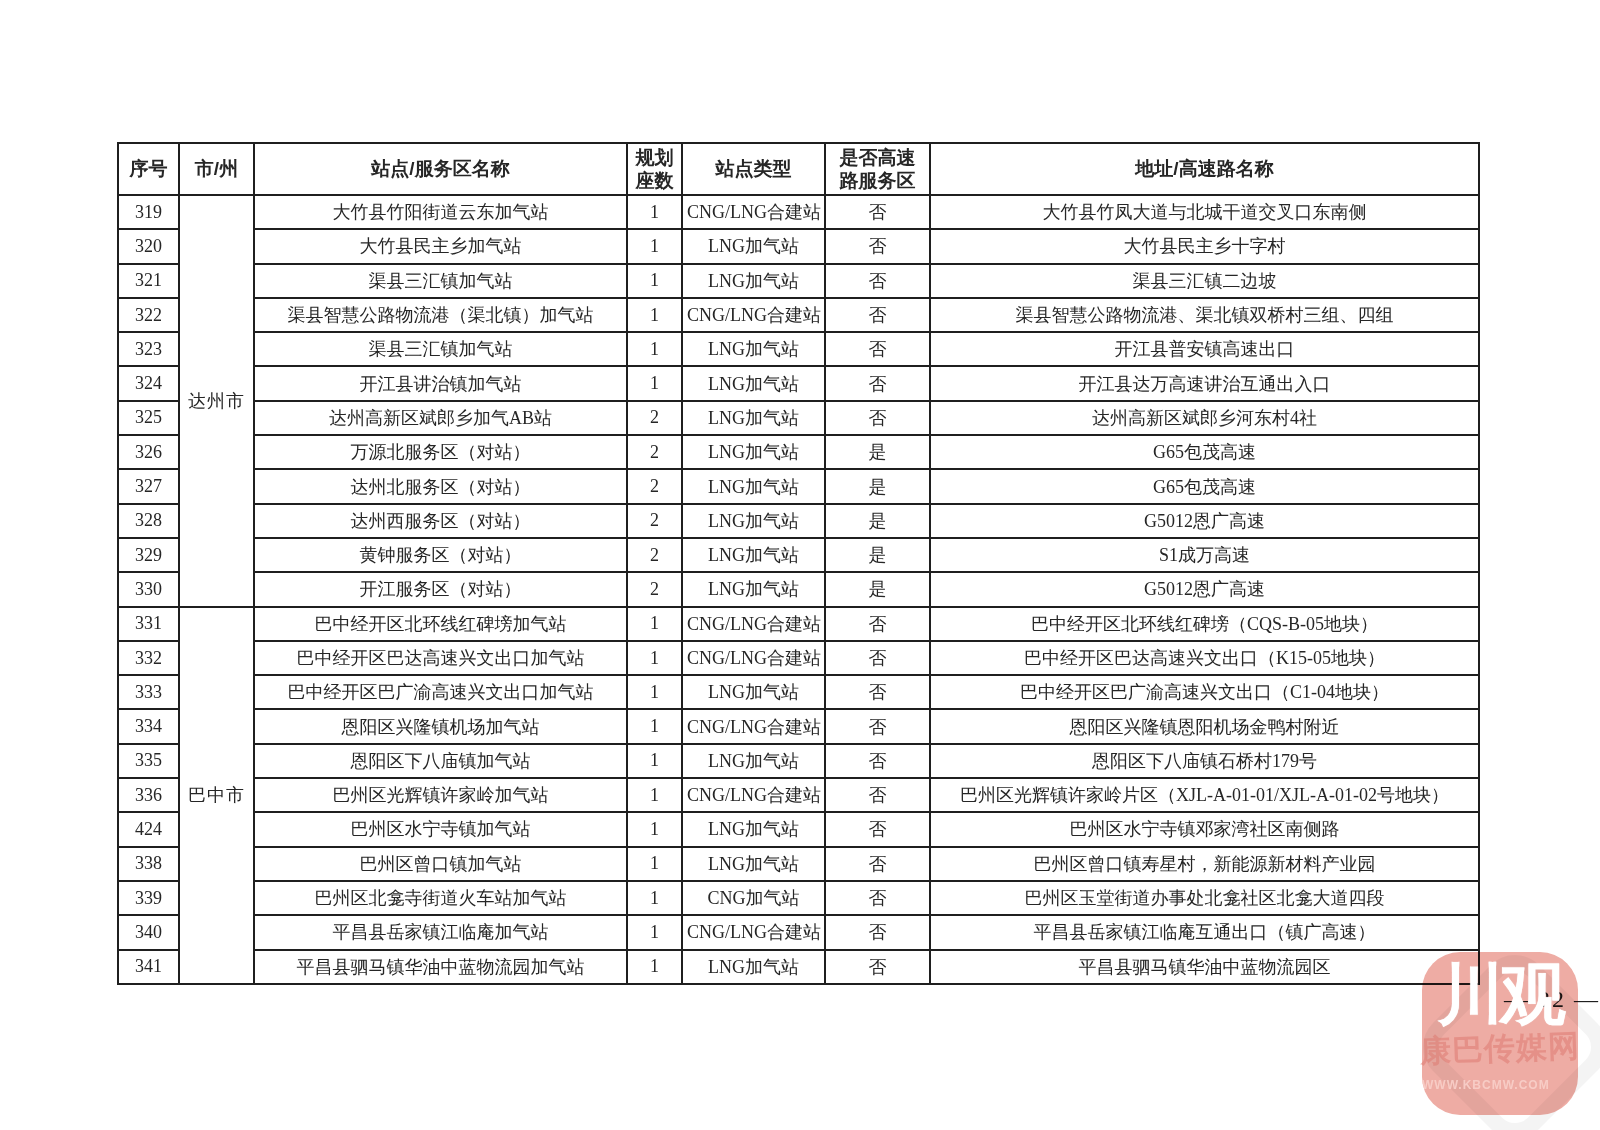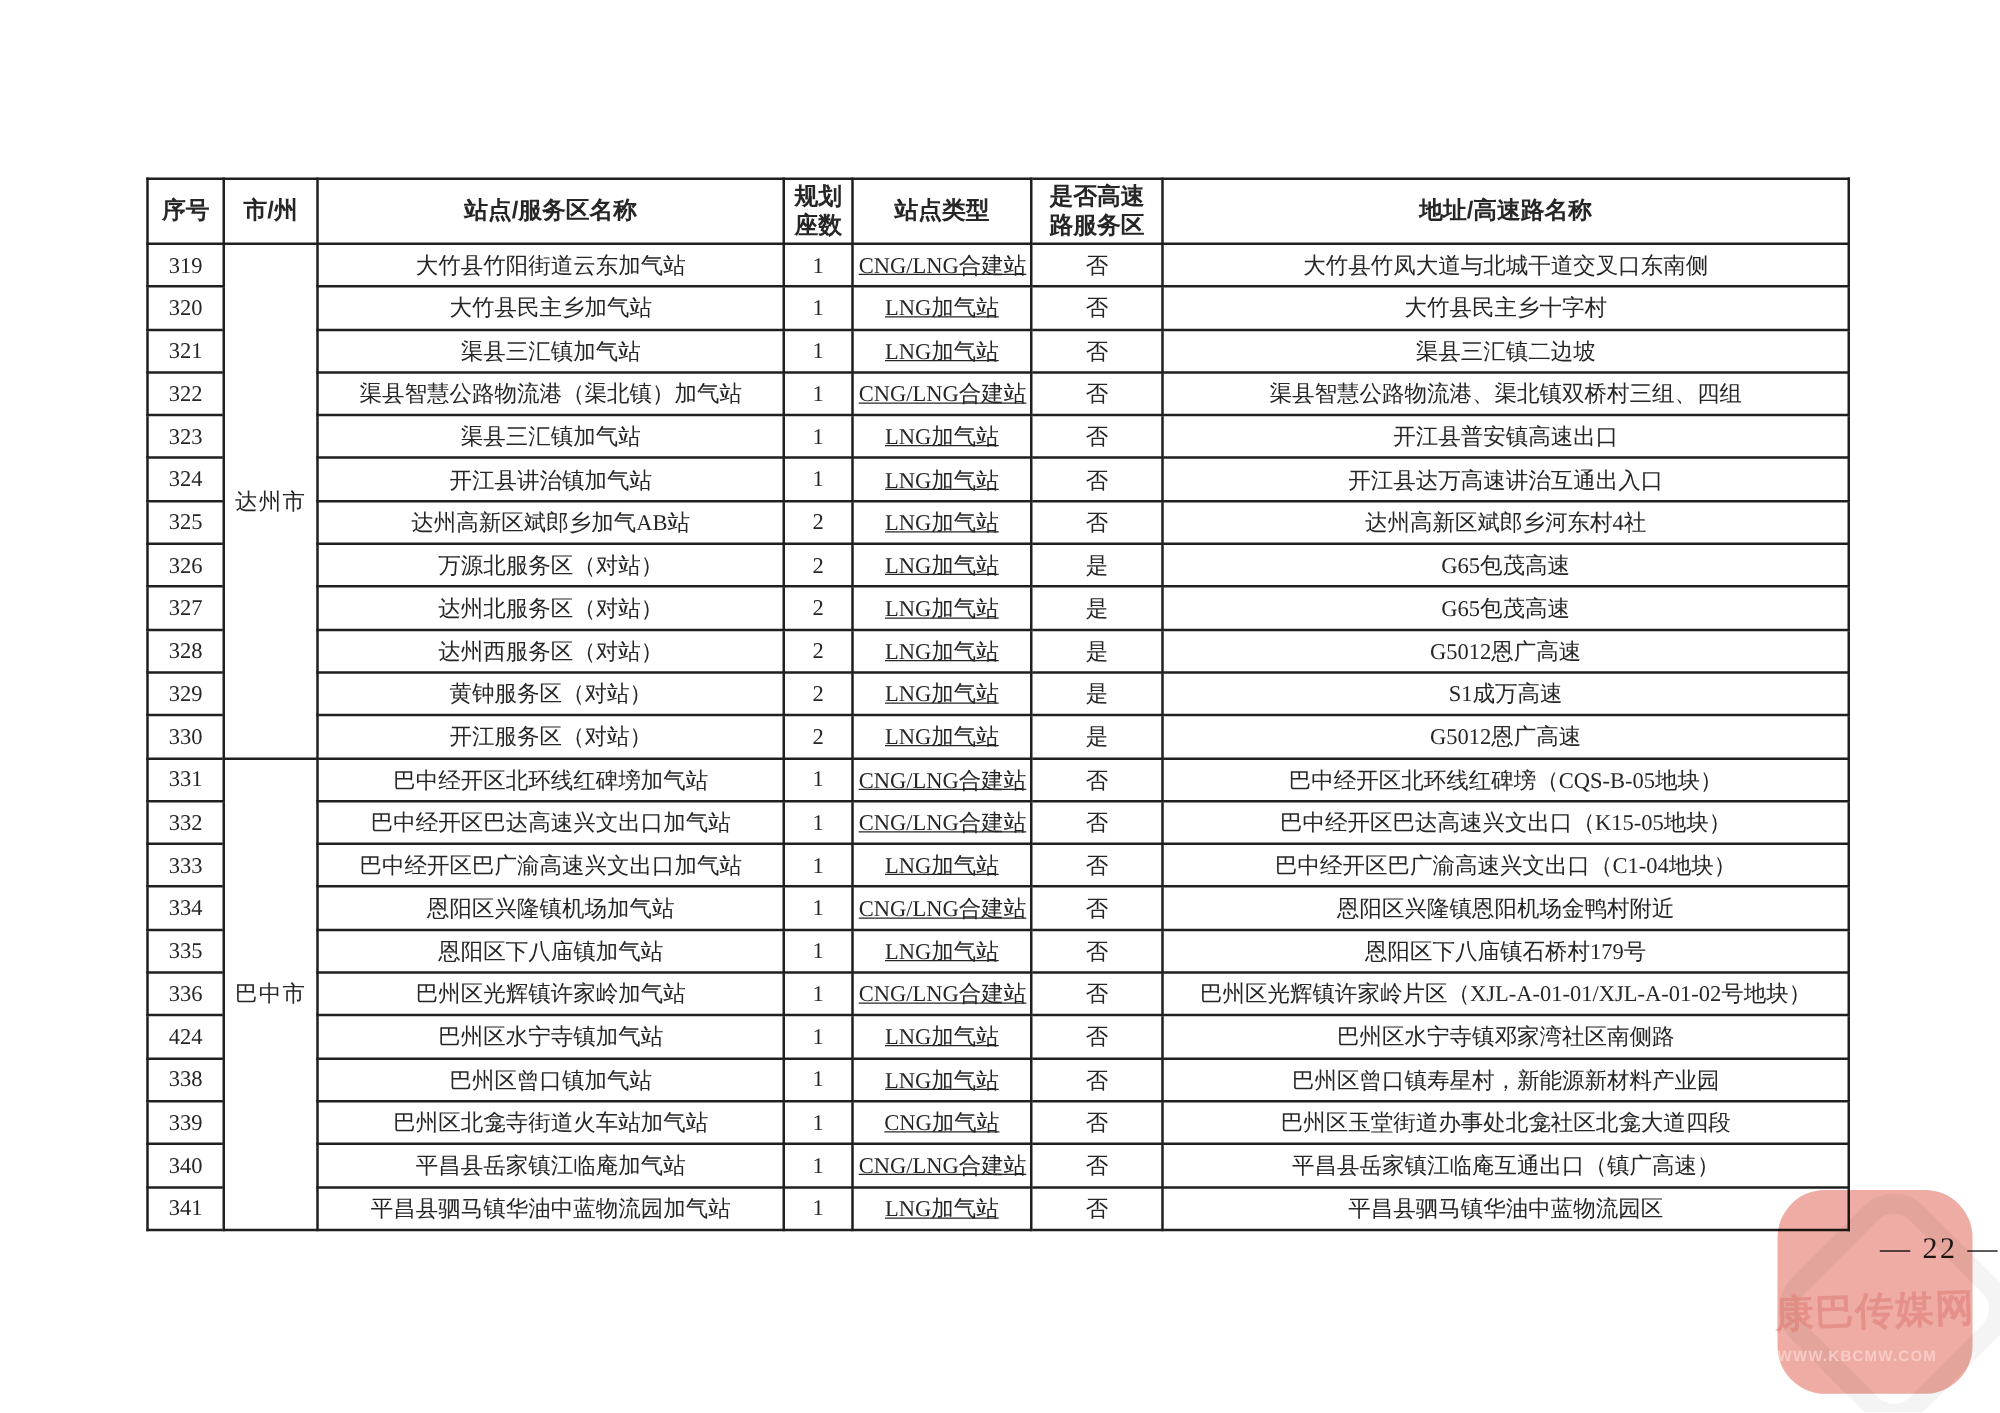--- a/index.html
+++ b/index.html
@@ -35,21 +35,21 @@
     height: 50px;
     font-family: "Liberation Sans", "DejaVu Sans", sans-serif;
     font-weight: 700;
     font-size: 19px;
     line-height: 1.22;
     white-space: pre-line;
   }
   .station-table tbody td { font-size: 18px; }
   td.cell-serial { font-size: 18px; margin-top: 48px; }
   td.cell-city { font-size: 19px; letter-spacing: 1px; text-align: center; }
-  td.cell-station-type { font-size: 17px; text-decoration: underline; }
+  td.cell-station-type { font-size: 17px; }
   td.cell-address { font-size: 17px; }
   td.cell-highway-flag { font-size: 18px; }
 
   .page-footer {
     position: absolute;
     left: 0; top: 986px;
     width: 1600px;
     text-align: right;
     font-size: 24px;
     color: #1f1f1f;
@@ -330,17 +330,18 @@
           <td class="cell-highway-flag">否</td>
           <td class="cell-address">平昌县驷马镇华油中蓝物流园区</td>
         </tr>
       </tbody>
   </table>
 
   <div class="page-footer">— 22 —</div>
 
   <div class="wm-badge" style="background: rgb(238, 172, 164);"></div>
   <div class="wm-layer">
+    <div class="wm-main">川观</div>
     <div class="wm-sub">康巴传媒网</div>
     <div class="wm-url">WWW.KBCMW.COM</div>
   </div>
 
 </div>
 
 </body></html>

